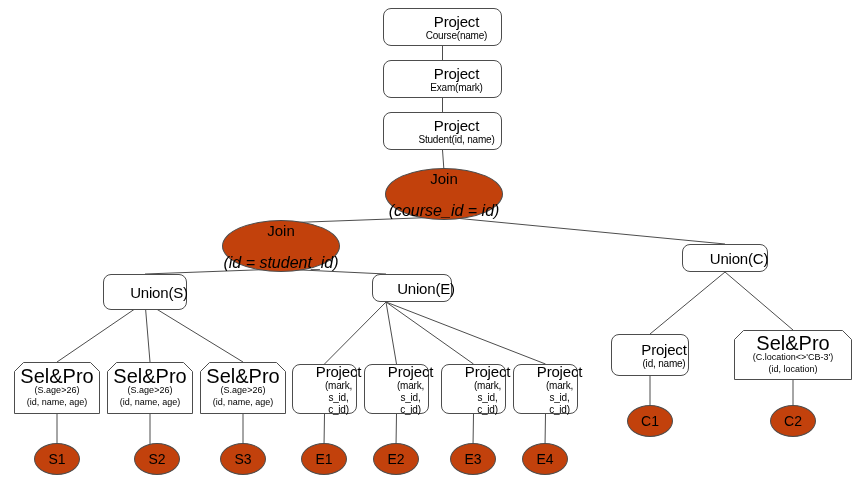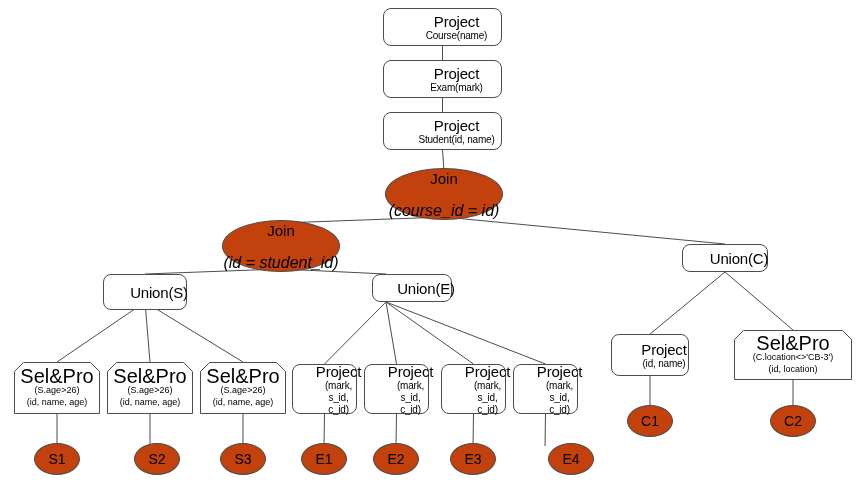--- a/index.html
+++ b/index.html
@@ -222,21 +222,21 @@
       </div>
       <div class="node ellipse leaf" style="left: 301px; top: 443px; width: 46px; height: 32px;">
         <div class="title">E1</div>
       </div>
       <div class="node ellipse leaf" style="left: 373px; top: 443px; width: 46px; height: 32px; text-align: center;">
         <div class="title">E2</div>
       </div>
       <div class="node ellipse leaf" style="left: 450px; top: 443px; width: 46px; height: 32px;">
         <div class="title">E3</div>
       </div>
-      <div class="node ellipse leaf" style="left: 548px; top: 443px; width: 46px; height: 32px; text-align: right;">
+      <div class="node ellipse leaf" style="left: 522px; top: 443px; width: 46px; height: 32px; text-align: right;">
         <div class="title">E4</div>
       </div>
       <div class="node ellipse leaf" style="left: 627px; top: 405px; width: 46px; height: 32px;">
         <div class="title">C1</div>
       </div>
       <div class="node ellipse leaf" style="left: 770px; top: 405px; width: 46px; height: 32px;">
         <div class="title">C2</div>
       </div>
     </div>
 </div>

